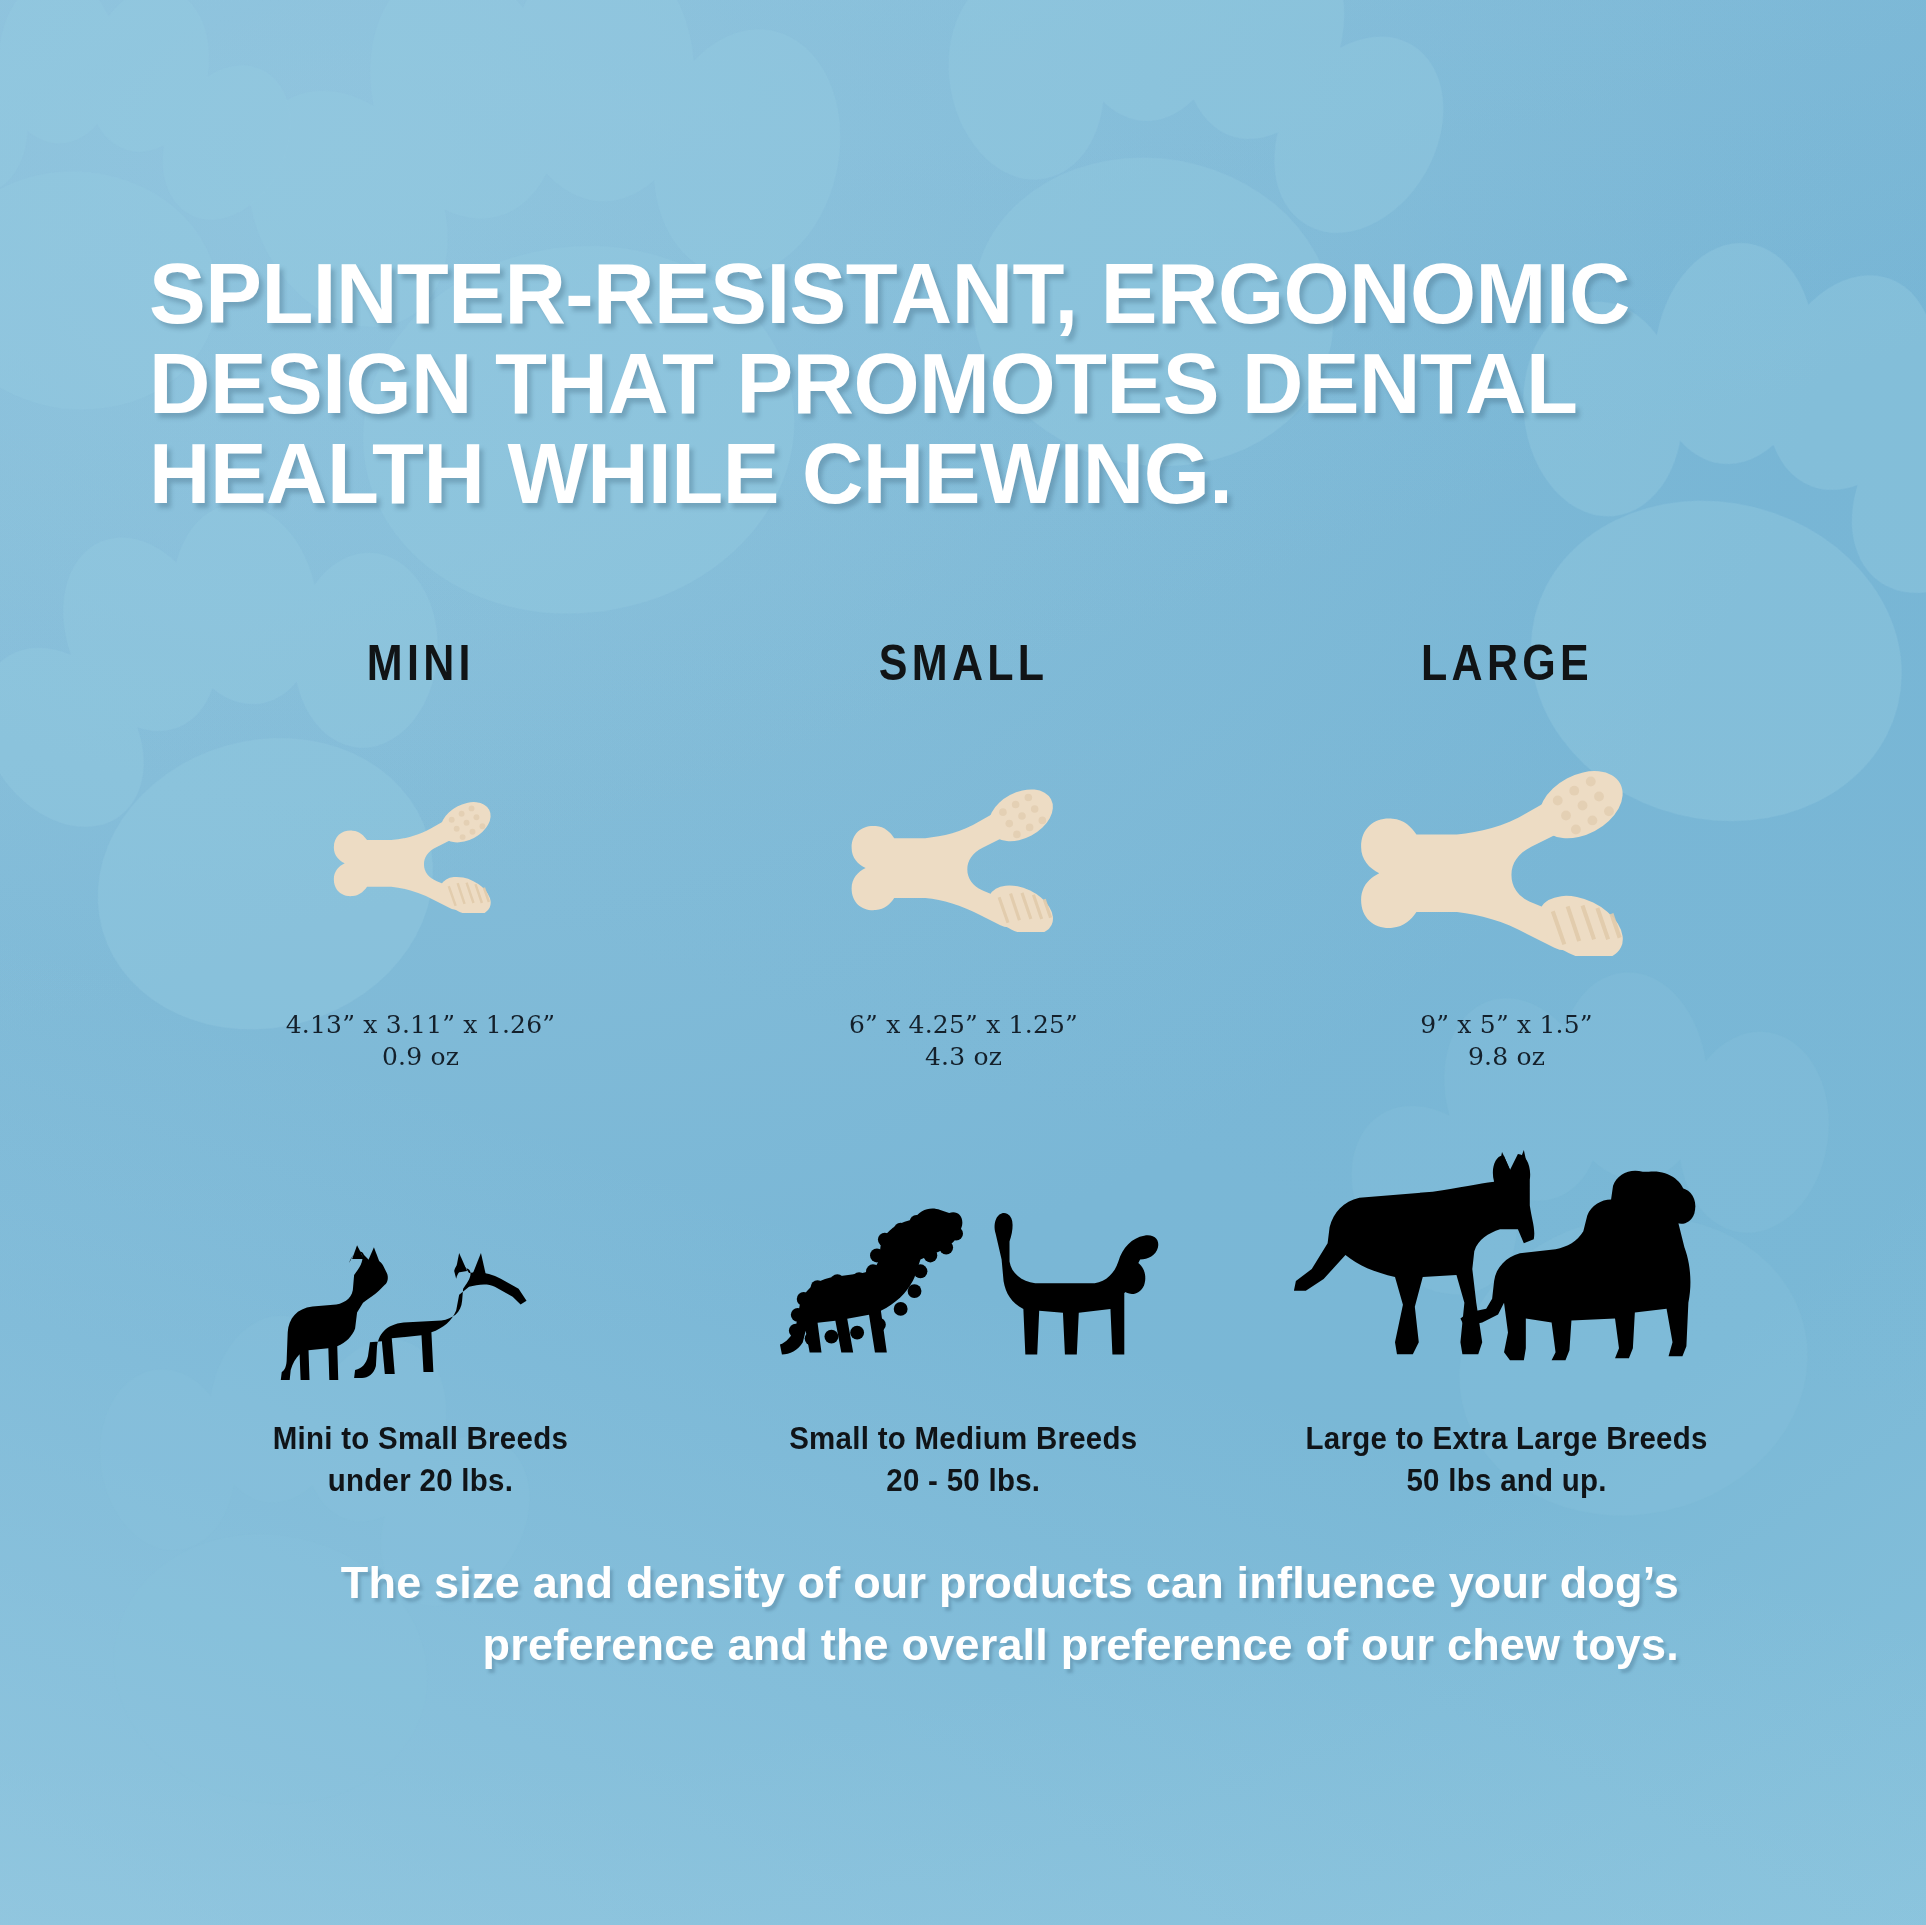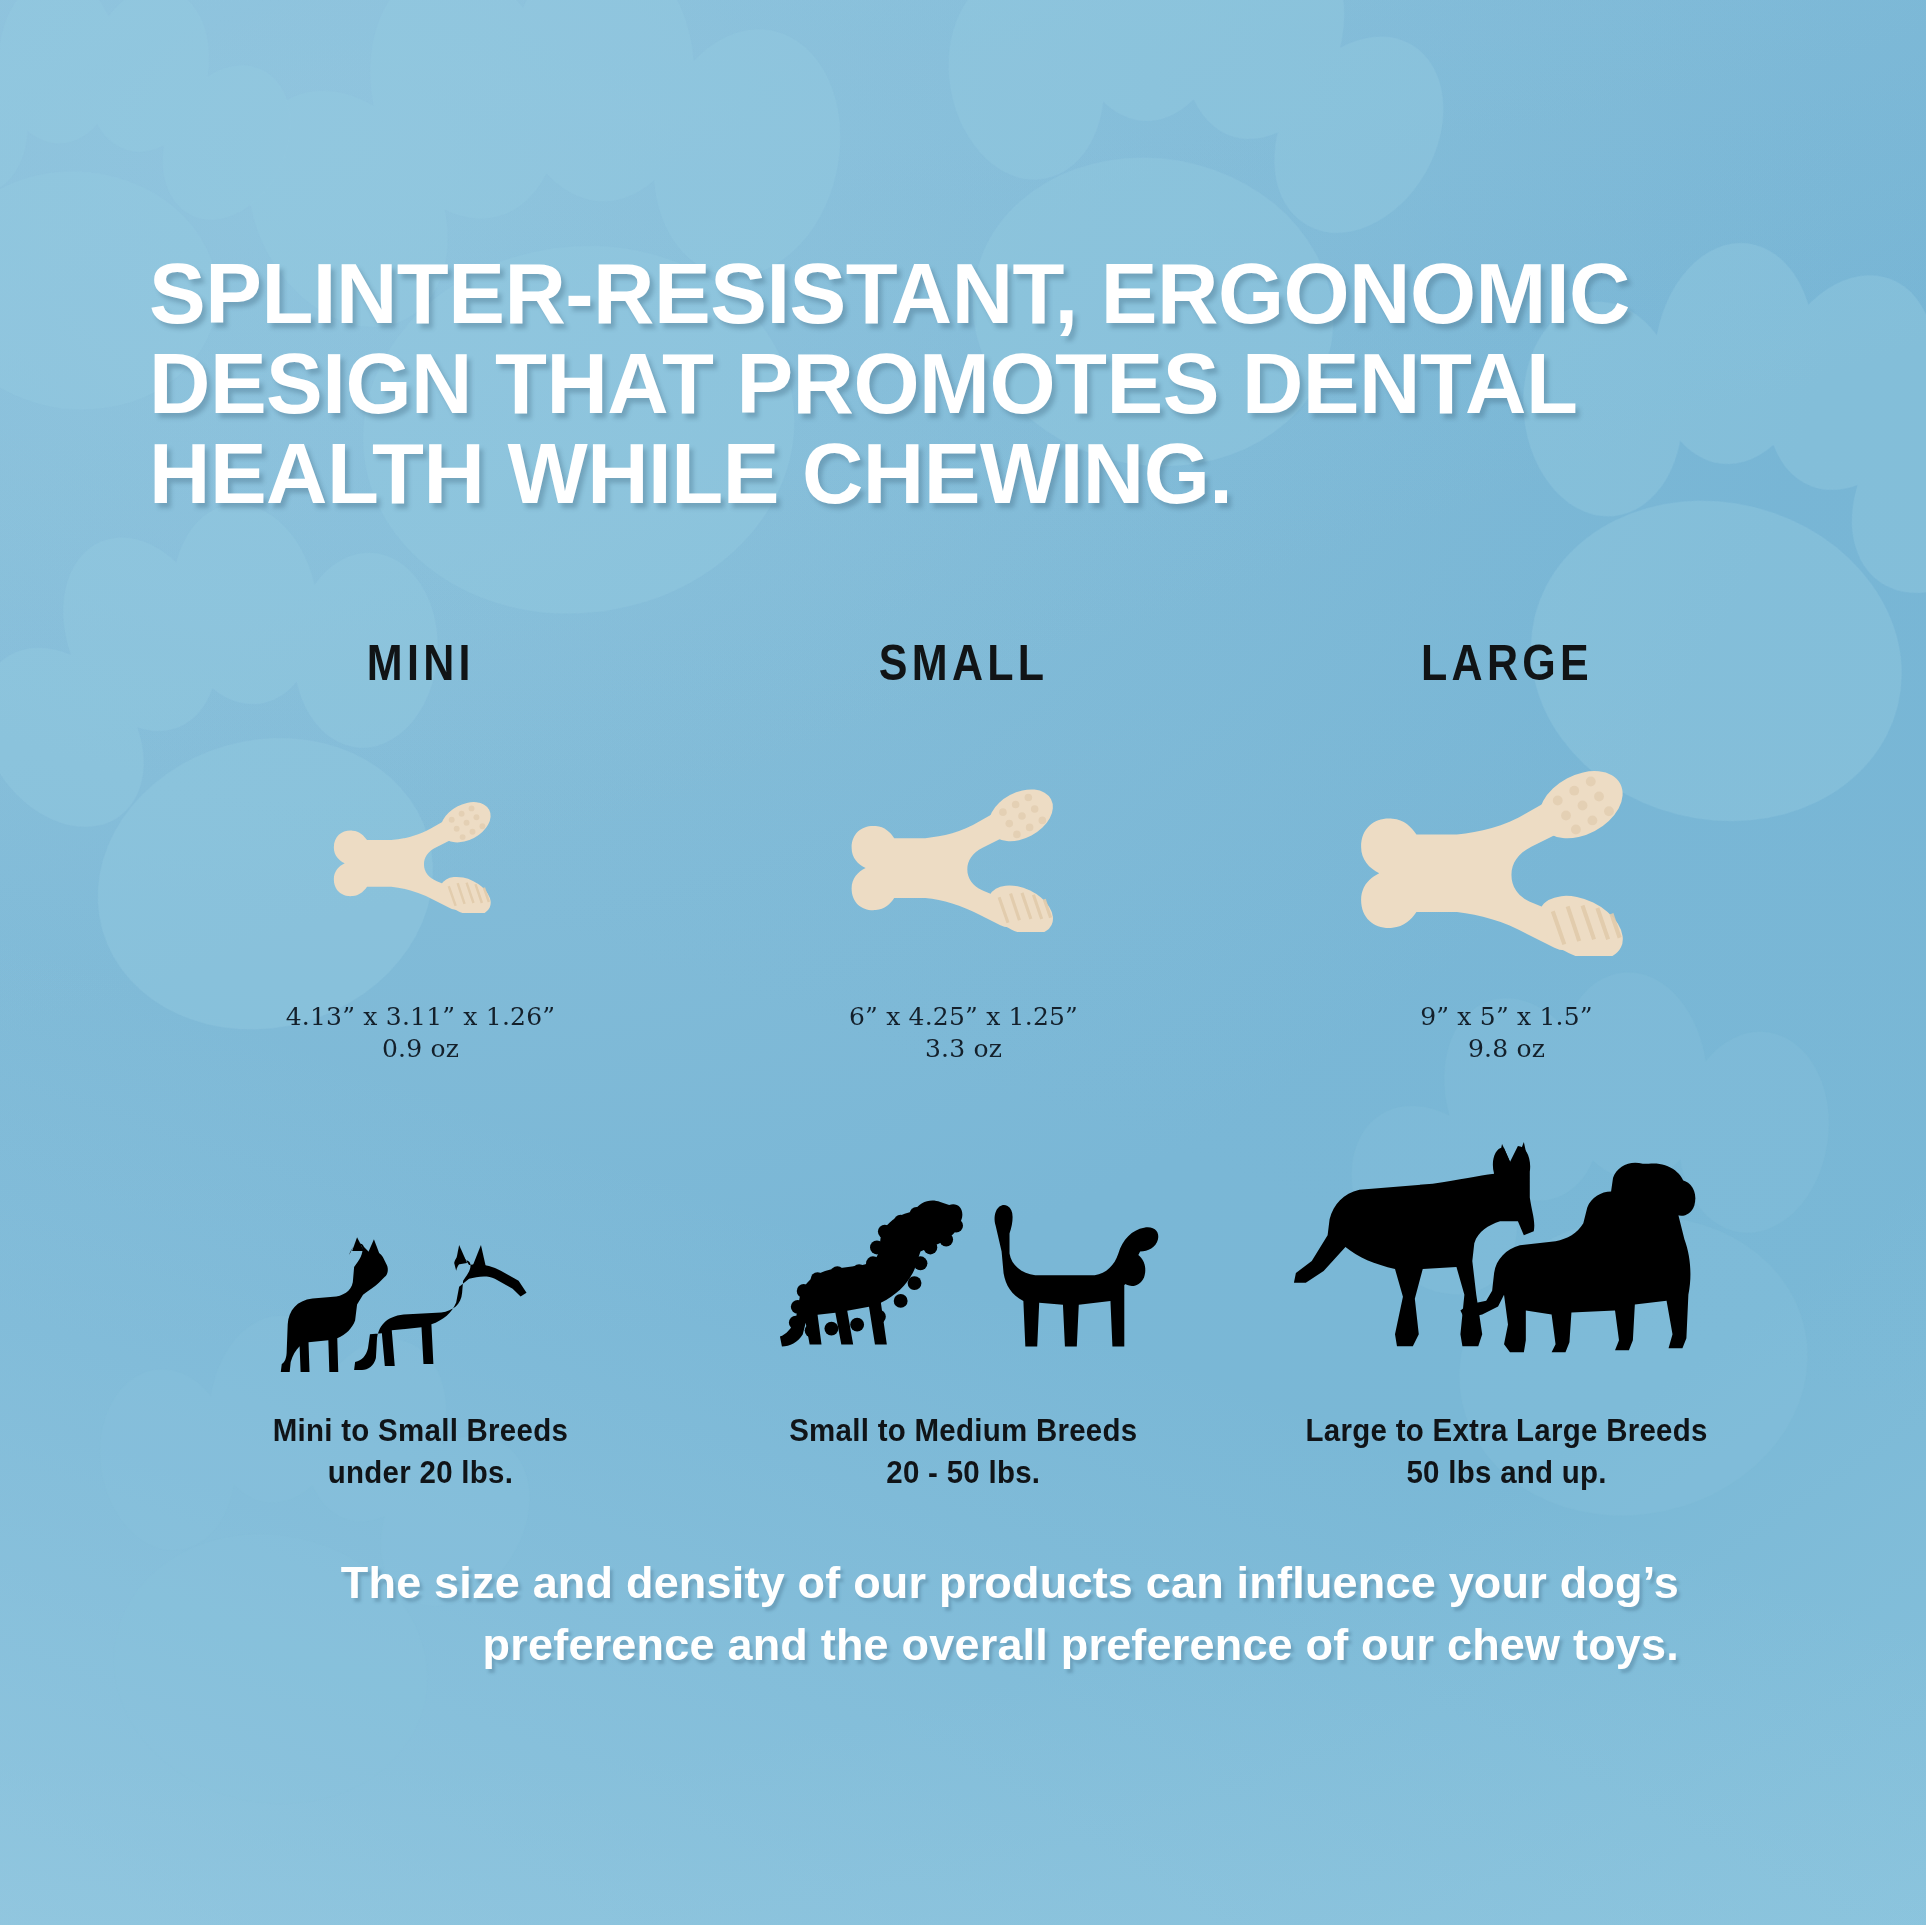--- a/index.html
+++ b/index.html
@@ -75,21 +75,21 @@
   }
 
   .toy-wrap {
     height: 257px;
     display: flex;
     align-items: center;
     justify-content: center;
     margin-top: 18px;
   }
   .dims {
-    margin-top: 24px;
+    margin-top: 32px;
     text-align: center;
     color: #14202b;
     font-family: "DejaVu Serif", "Liberation Serif", serif;
     font-size: 25px;
     line-height: 1.28;
     letter-spacing: 0.2px;
   }
   .dims .oz { display: block; }
 
   .dogs-wrap {
@@ -273,21 +273,21 @@
                 <path d="M320 202 L333 240"></path>
                 <path d="M337 209 L347 238"></path>
               </g>
             </g>
           </g>
         </svg>
       </div>
 
       <div class="dims">
         <span>6” x 4.25” x 1.25”</span>
-        <span class="oz">3.3 oz</span>
+        <span class="oz">4.3 oz</span>
       </div>
 
       <div class="dogs-wrap">
         <svg width="396" height="188" viewBox="0 0 400 190">
           <g fill="#000000">
 
             <path d="M198 22 C200 12 193 6 185 9 L176 6 C166 2 155 6 150 15 L140 18
                      C128 22 120 30 116 40 L114 56 C112 64 106 68 96 70 L66 74
                      C48 78 38 88 34 102 L30 124 C26 134 20 140 14 142 L16 152
                      C24 152 32 148 37 140 L40 128 L44 150 L56 150 L52 120 L70 118

